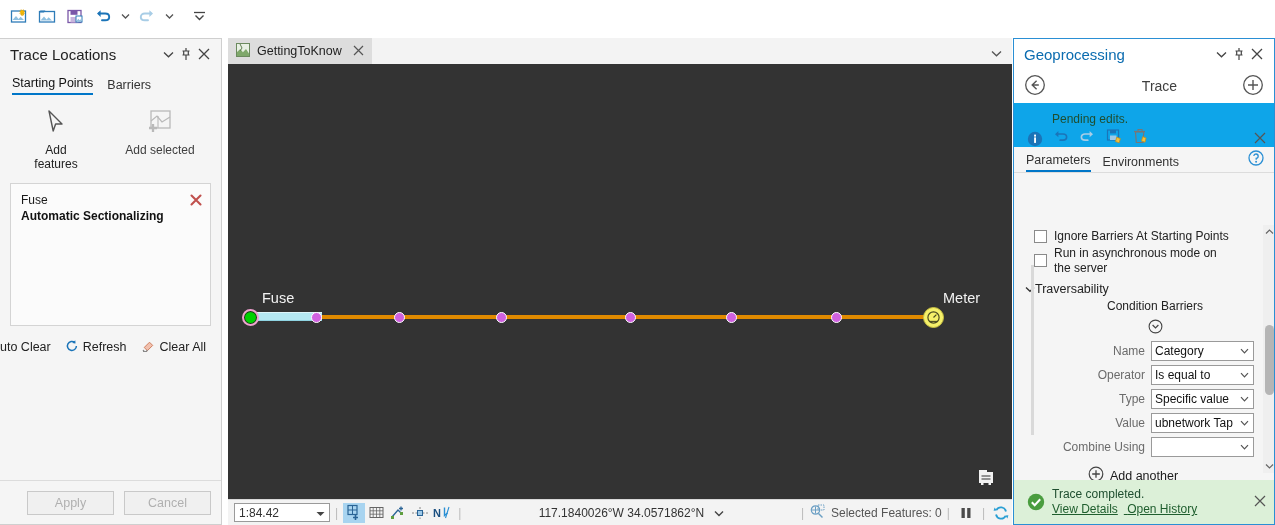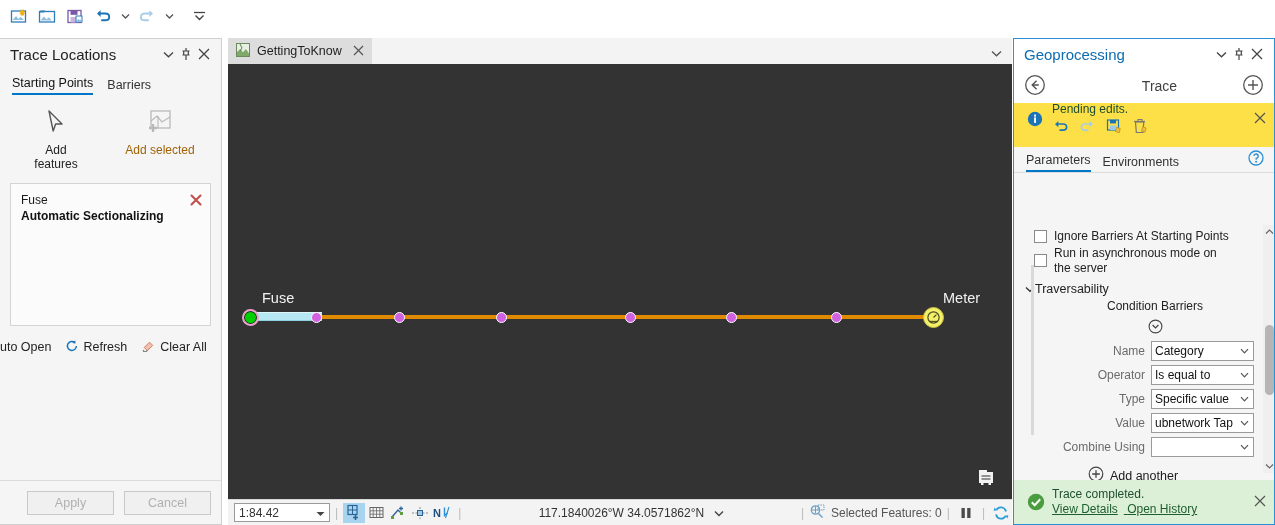--- a/index.html
+++ b/index.html
@@ -39,21 +39,21 @@
   .lp-title { font-size:15px; color:#222; flex:1; white-space:nowrap; }
   .lp-icon { width:18px; height:22px; display:flex; align-items:center; justify-content:center; color:#444; }
   .lp-tabs { display:flex; align-items:flex-end; gap:14px; padding:2px 0 0 12px; height:26px; }
   .lp-tab { font-size:12.5px; color:#333; padding-bottom:3px; }
   .lp-tab.active { border-bottom:2px solid #0076c8; color:#111; }
 
   .lp-tools { display:flex; padding:8px 0 4px 12px; gap:16px; }
   .lp-tool { width:88px; text-align:center; }
   .lp-tool .ti { height:40px; display:flex; align-items:center; justify-content:center; }
   .lp-tool .tl { font-size:12px; color:#222; line-height:14px; }
-  .lp-tool.disabled .tl { color:#a16207; }
+  .lp-tool.disabled .tl { color:#404040; }
 
   .lp-list {
     margin:8px 10px 0 10px; height:143px; background:#fbfbfb;
     border:1px solid #d4d4d4; position:relative;
   }
   .lp-list-item { padding:8px 10px 0 10px; position:relative; }
   .lp-li-a { font-size:12px; color:#1a1a1a; line-height:16px; }
   .lp-li-b { font-size:12px; color:#111; font-weight:bold; line-height:17px; }
   .lp-li-x {
     position:absolute; right:8px; top:9px; color:#c0504d; font-size:14px; font-weight:bold;
@@ -128,21 +128,21 @@
   .gp {
     position:absolute; left:1013px; top:38px; width:262px; height:487px;
     background:#f5f5f5; border:1px solid #2a8fd4; overflow:hidden;
   }
   .gp-title-row { display:flex; align-items:center; height:30px; padding:0 8px 0 10px; background:#fff; }
   .gp-title { flex:1; font-size:15px; color:#0b6cb0; white-space:nowrap; }
   .gp-nav { height:34px; display:flex; align-items:center; padding:0 10px; background:#fff; }
   .gp-nav-mid { flex:1; text-align:center; font-size:14px; color:#3f3f3f;margin-left:31px; }
 
   .gp-info {
-    background:#fde047; height:44px; display:flex; align-items:center; padding:0 8px 12px 10px; position:relative;
+    background:#0ea5e9; height:44px; display:flex; align-items:flex-end; padding:0 8px 0 10px; position:relative;
   }
   .gp-info-i { width:22px; display:flex; align-items:center; justify-content:center; }
   .gp-info-body { flex:1; padding-left:6px; }
   .gp-info-txt { font-size:12px; color:#1f4e30; line-height:14px; }
   .gp-info-icons { display:flex; align-items:center; gap:10px; margin-top:2px; }
   .gp-info-x { color:#555; font-size:13px; }
 
   .gp-tabs {
     display:flex; align-items:flex-end; gap:12px; height:26px; padding-left:12px; background:#f5f5f5;
     border-bottom:1px solid #dcdcdc; position:relative;
@@ -314,21 +314,21 @@
       <div class="lp-li-x">
         <svg width="12" height="12" viewBox="0 0 12 12">
             <path d="M1.5 1.5l9 9M10.5 1.5l-9 9" stroke="#c0504d" stroke-width="2.1" stroke-linecap="round"></path>
           </svg>
       </div>
     </div>
   </div>
 
   <div class="lp-actions">
     <div class="act" style="margin-left:0px;">
-      <span>uto Open</span>
+      <span>uto Clear</span>
     </div>
     <div class="act">
       <span>
         <svg width="14" height="14" viewBox="0 0 14 14">
             <path d="M11.4 7a4.5 4.5 0 1 1-1.5-3.4" fill="none" stroke="#1b74b8" stroke-width="1.5"></path>
             <path d="M10.3 1.2l.2 3.2-3.2-.3z" fill="#1b74b8"></path>
           </svg>
       </span>
       <span>Refresh</span>
     </div>

